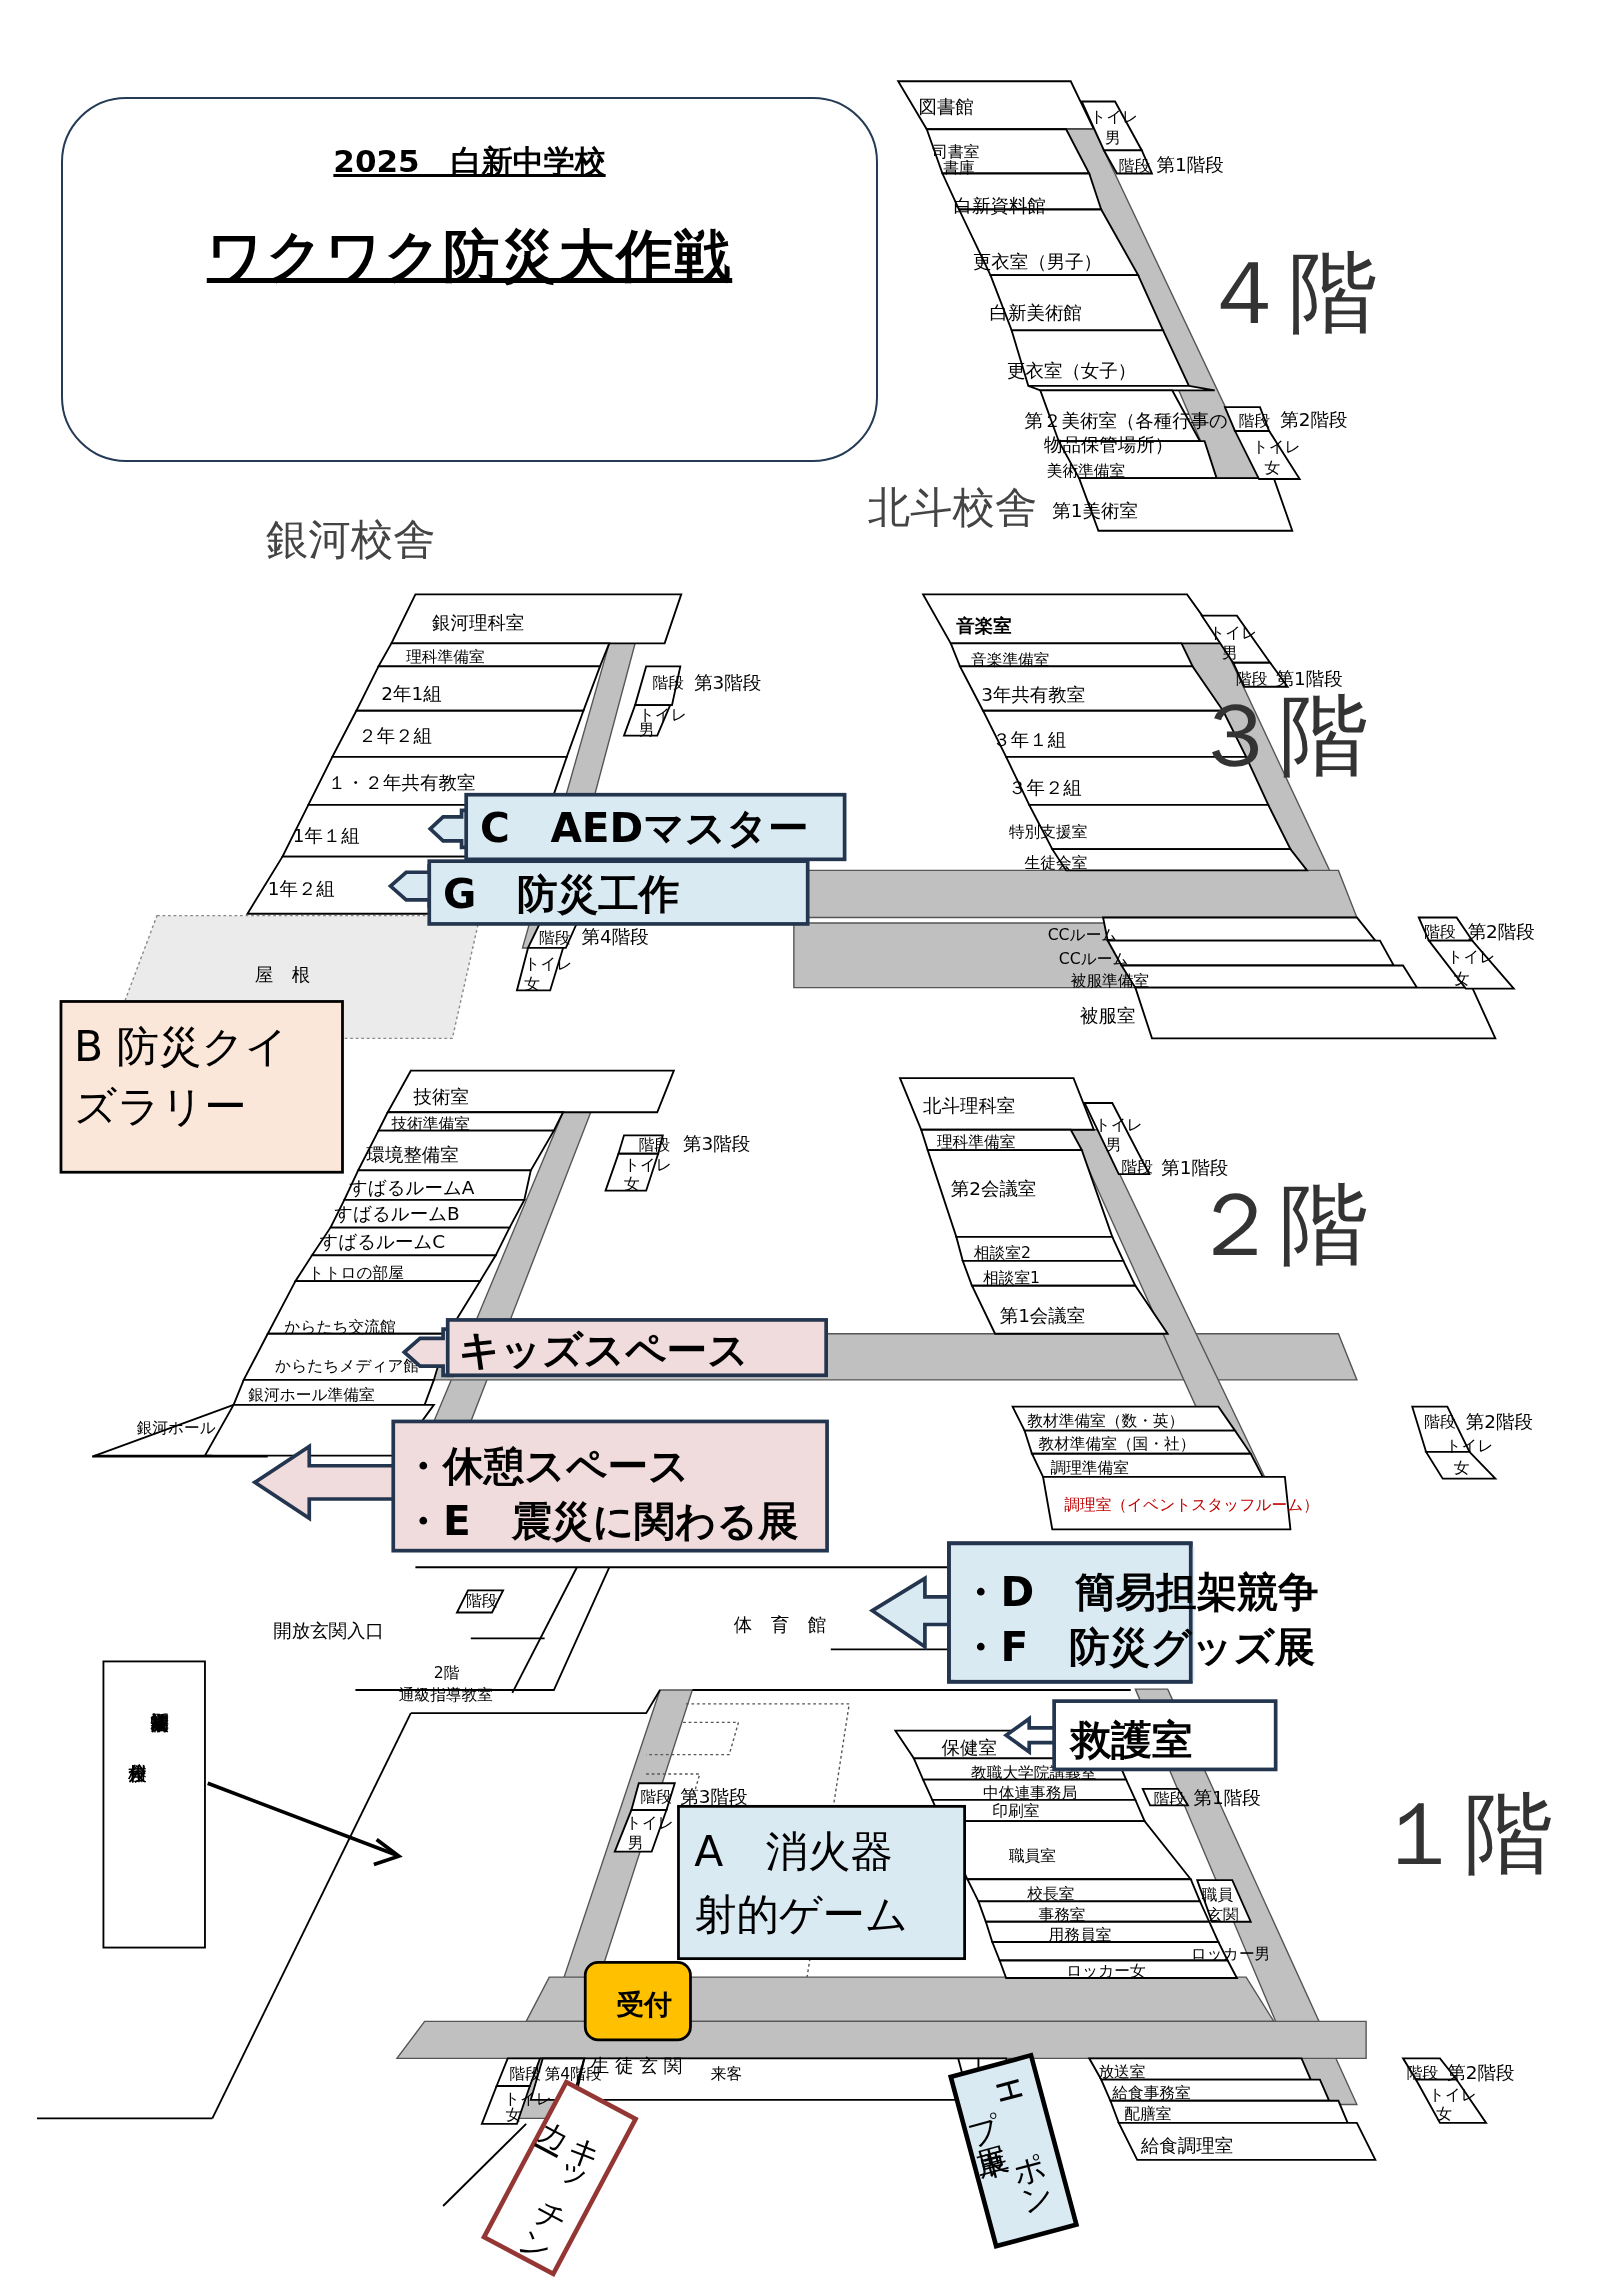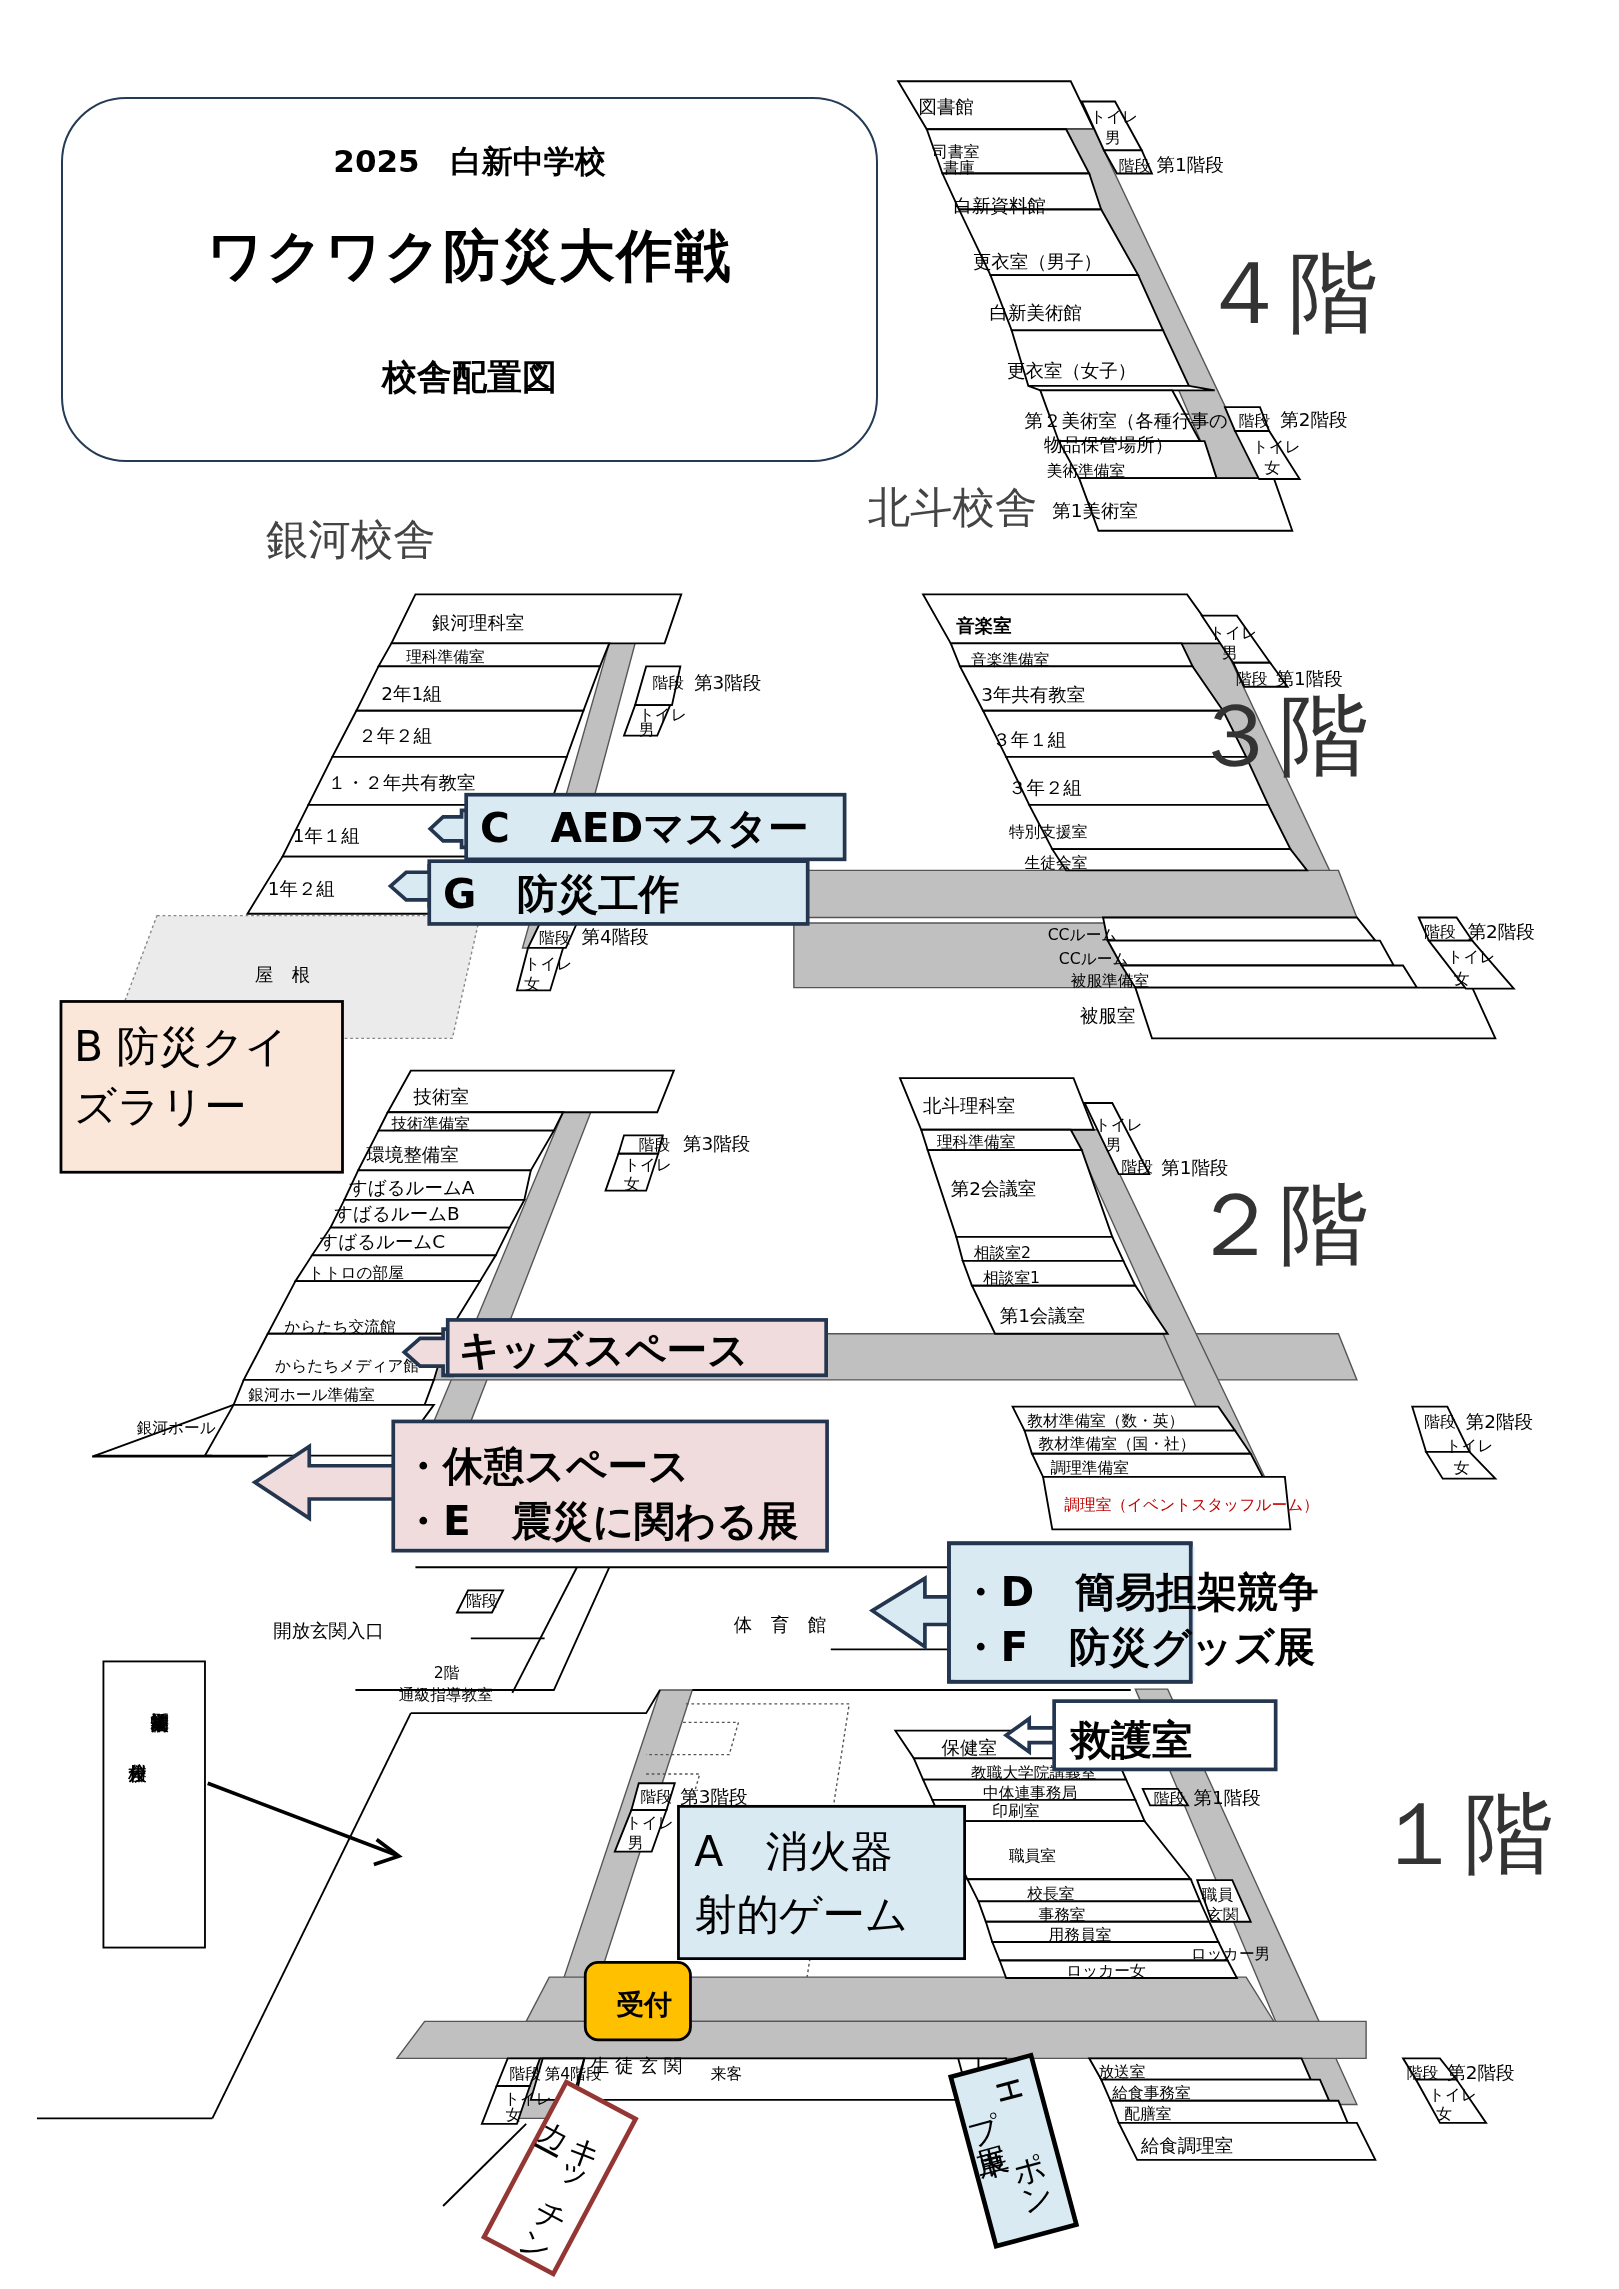--- a/index.html
+++ b/index.html
@@ -13,29 +13,28 @@
   .t{font-family:"DejaVu Sans",sans-serif;fill:#000;}
   .lbl{font-size:20px;}
   .lbls{font-size:17px;}
   .floor{font-size:96px;fill:#333;font-family:"Liberation Sans",sans-serif;}
   .bldg{font-size:46px;fill:#444;}
   .ev{font-weight:bold;font-size:44px;fill:#000;}
   .evn{font-size:46px;fill:#000;}
   .evbox{stroke:#24364f;stroke-width:4;}
   .arrow{stroke:#24364f;stroke-width:4;}
   #title-box{position:absolute;left:61px;top:97px;width:817px;height:365px;border:2.8px solid #243a55;border-radius:65px;box-sizing:border-box;}
-  .tb-line{position:absolute;left:0;width:100%;text-align:center;font-weight:bold;color:#000;font-family:"DejaVu Sans",sans-serif;}
+  .tb-line{position:absolute;left:0;width:100%;text-align:center;font-weight:bold;color:#000;font-family:"DejaVu Sans",sans-serif;text-decoration:underline;}
 </style>
 </head>
 <body>
 
 <div id="title-box">
   <div class="tb-line" style="top:42px;font-size:31px;">2025　白新中学校</div>
   <div class="tb-line" style="top:120px;font-size:56px;letter-spacing:1.8px;">ワクワク防災大作戦</div>
-  <div class="tb-line" style="top:255px;font-size:35px;">校舎配置図</div>
 </div>
 
 <svg width="1620" height="2290" viewBox="0 0 1755 2481">
 
   <text class="t bldg" x="288" y="600">銀河校舎</text>
   <text class="t bldg" x="940" y="565">北斗校舎</text>
 
   <g>
     <polygon class="room" points="973,88 1160,88 1185,140 1004,140"></polygon>
     <polygon class="corr" points="1155,140 1185,140 1364,518 1318,518"></polygon>

